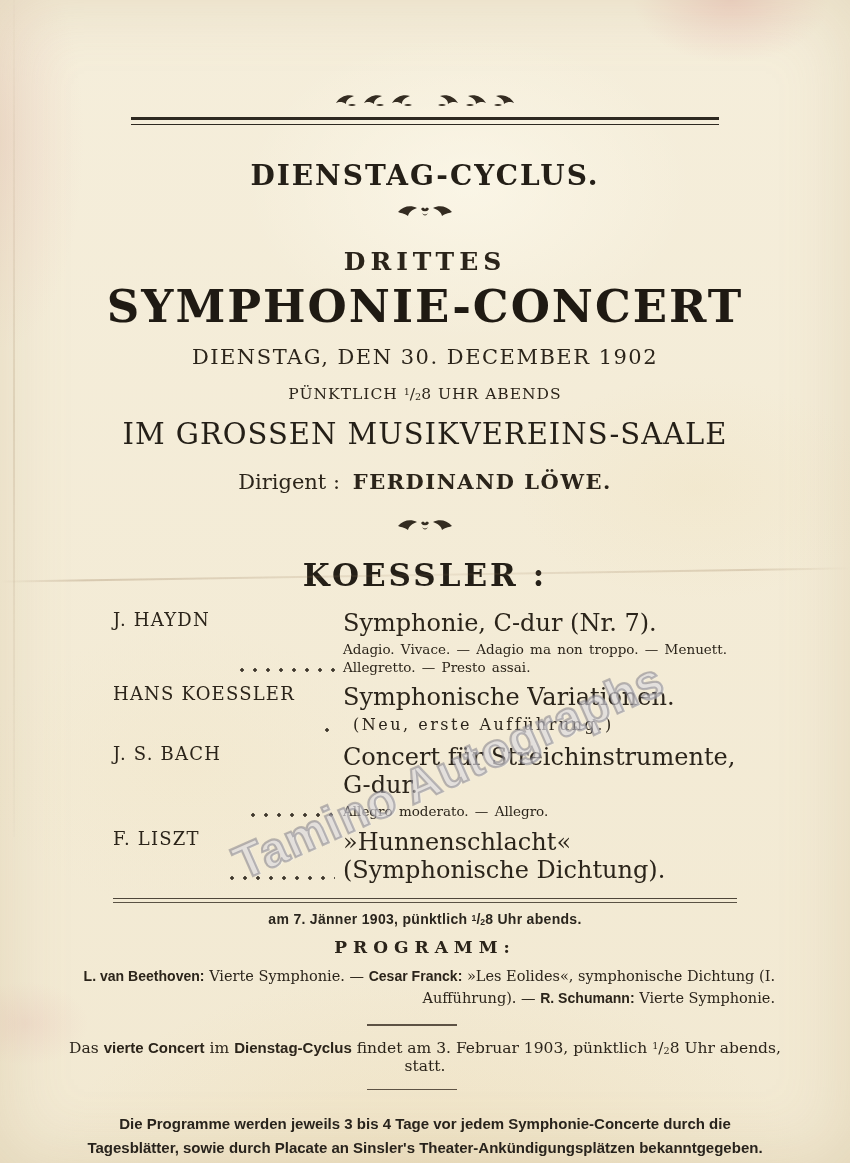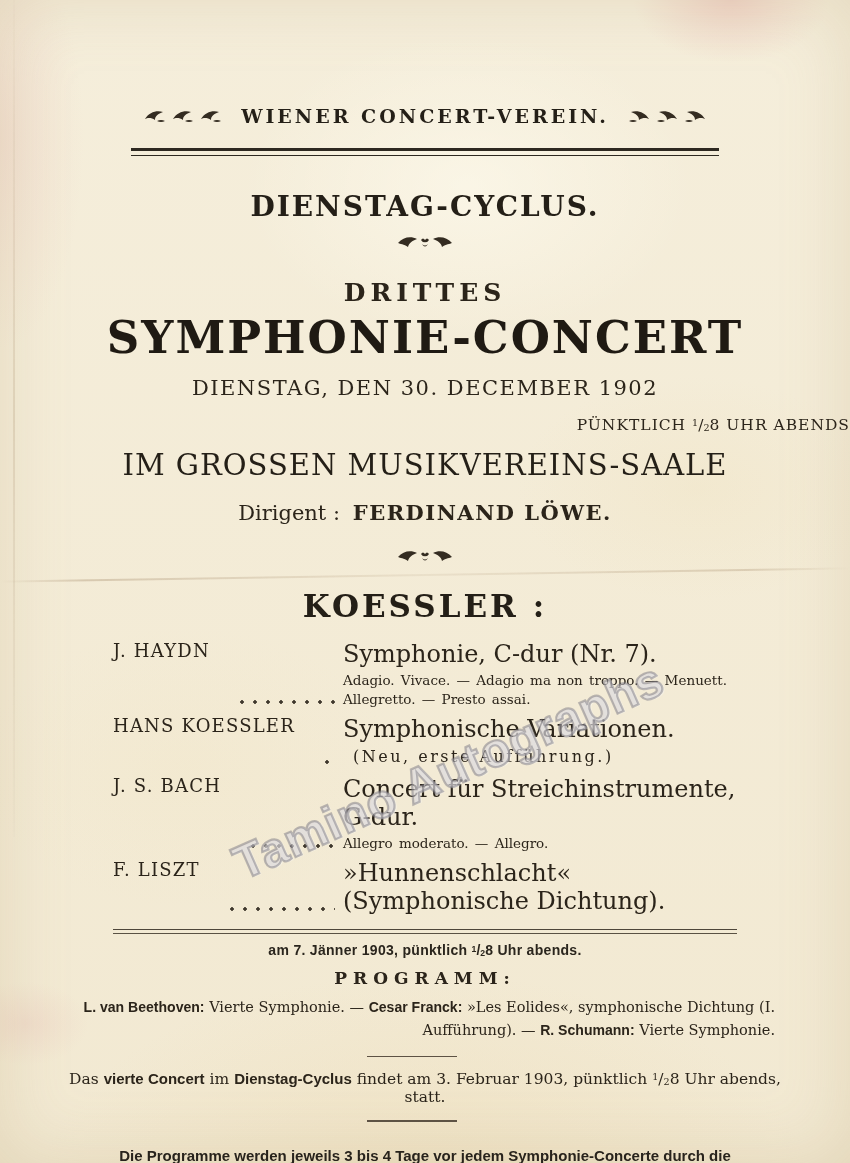--- a/index.html
+++ b/index.html
@@ -37,21 +37,21 @@
   .double-rule{width:588px;margin:9px auto 0;height:4px;
     border-top:3px solid #2e2921;border-bottom:1.5px solid #2e2921;}
 
   
   .cycle{margin-top:34px;text-align:center;font-size:28px;font-weight:600;letter-spacing:2px;color:#241f17;}
   .fleuron{margin-top:12px;text-align:center;}
   .fleuron svg{display:inline-block;}
   .ordinal{margin-top:24px;text-align:center;font-size:25px;font-weight:600;letter-spacing:5px;}
   .main-title{margin-top:4px;text-align:center;font-size:45px;font-weight:600;letter-spacing:2px;color:#1f1a13;}
   .date-line{margin-top:12px;text-align:center;font-size:21px;letter-spacing:1.5px;}
-  .time-line{margin-top:16px;text-align:right;font-size:15.5px;letter-spacing:1px;font-weight:500;}
+  .time-line{margin-top:16px;text-align:center;font-size:15.5px;letter-spacing:1px;font-weight:500;}
   .venue{margin-top:14px;text-align:center;font-size:29px;font-weight:500;letter-spacing:1px;color:#241f17;}
   .conductor{margin-top:18px;text-align:center;font-size:21px;}
   .conductor .cname{font-weight:600;letter-spacing:1.5px;margin-left:6px;text-align:center;}
   .fleuron2{margin-top:24px;}
 
   
   .prog-head{margin:20px 0 0;text-align:center;font-size:31px;font-weight:600;letter-spacing:3px;color:#241f17;}
   .program{margin:16px auto 0;width:624px;}
   .prow{display:grid;grid-template-columns:230px 1fr;margin-top:7px;}
   .pcomposer{display:flex;align-items:baseline;font-size:18px;letter-spacing:1.2px;font-weight:500;white-space:nowrap;gap:20px;}
@@ -108,21 +108,20 @@
       <span class="sprig">
         <svg width="84" height="16" viewBox="0 0 84 16" fill="#342c21">
           <path d="M2 11 C6 4 14 2 20 4 C15 6 12 8 12 12 C8 9 4 10 2 11 Z"></path>
             <path d="M14 13 Q18 11 22 13 Q18 15 14 13 Z"></path>
           <path d="M30 11 C34 4 42 2 48 4 C43 6 40 8 40 12 C36 9 32 10 30 11 Z"></path>
             <path d="M42 13 Q46 11 50 13 Q46 15 42 13 Z"></path>
           <path d="M58 11 C62 4 70 2 76 4 C71 6 68 8 68 12 C64 9 60 10 58 11 Z"></path>
             <path d="M70 13 Q74 11 78 13 Q74 15 70 13 Z"></path>
         </svg>
       </span>
-      <h1 class="society">WIENER CONCERT-VEREIN.</h1>
       <span class="sprig">
         <svg width="84" height="16" viewBox="0 0 84 16" fill="#342c21" style="transform:scaleX(-1)">
           <path d="M2 11 C6 4 14 2 20 4 C15 6 12 8 12 12 C8 9 4 10 2 11 Z"></path>
             <path d="M14 13 Q18 11 22 13 Q18 15 14 13 Z"></path>
           <path d="M30 11 C34 4 42 2 48 4 C43 6 40 8 40 12 C36 9 32 10 30 11 Z"></path>
             <path d="M42 13 Q46 11 50 13 Q46 15 42 13 Z"></path>
           <path d="M58 11 C62 4 70 2 76 4 C71 6 68 8 68 12 C64 9 60 10 58 11 Z"></path>
             <path d="M70 13 Q74 11 78 13 Q74 15 70 13 Z"></path>
         </svg>
       </span>

